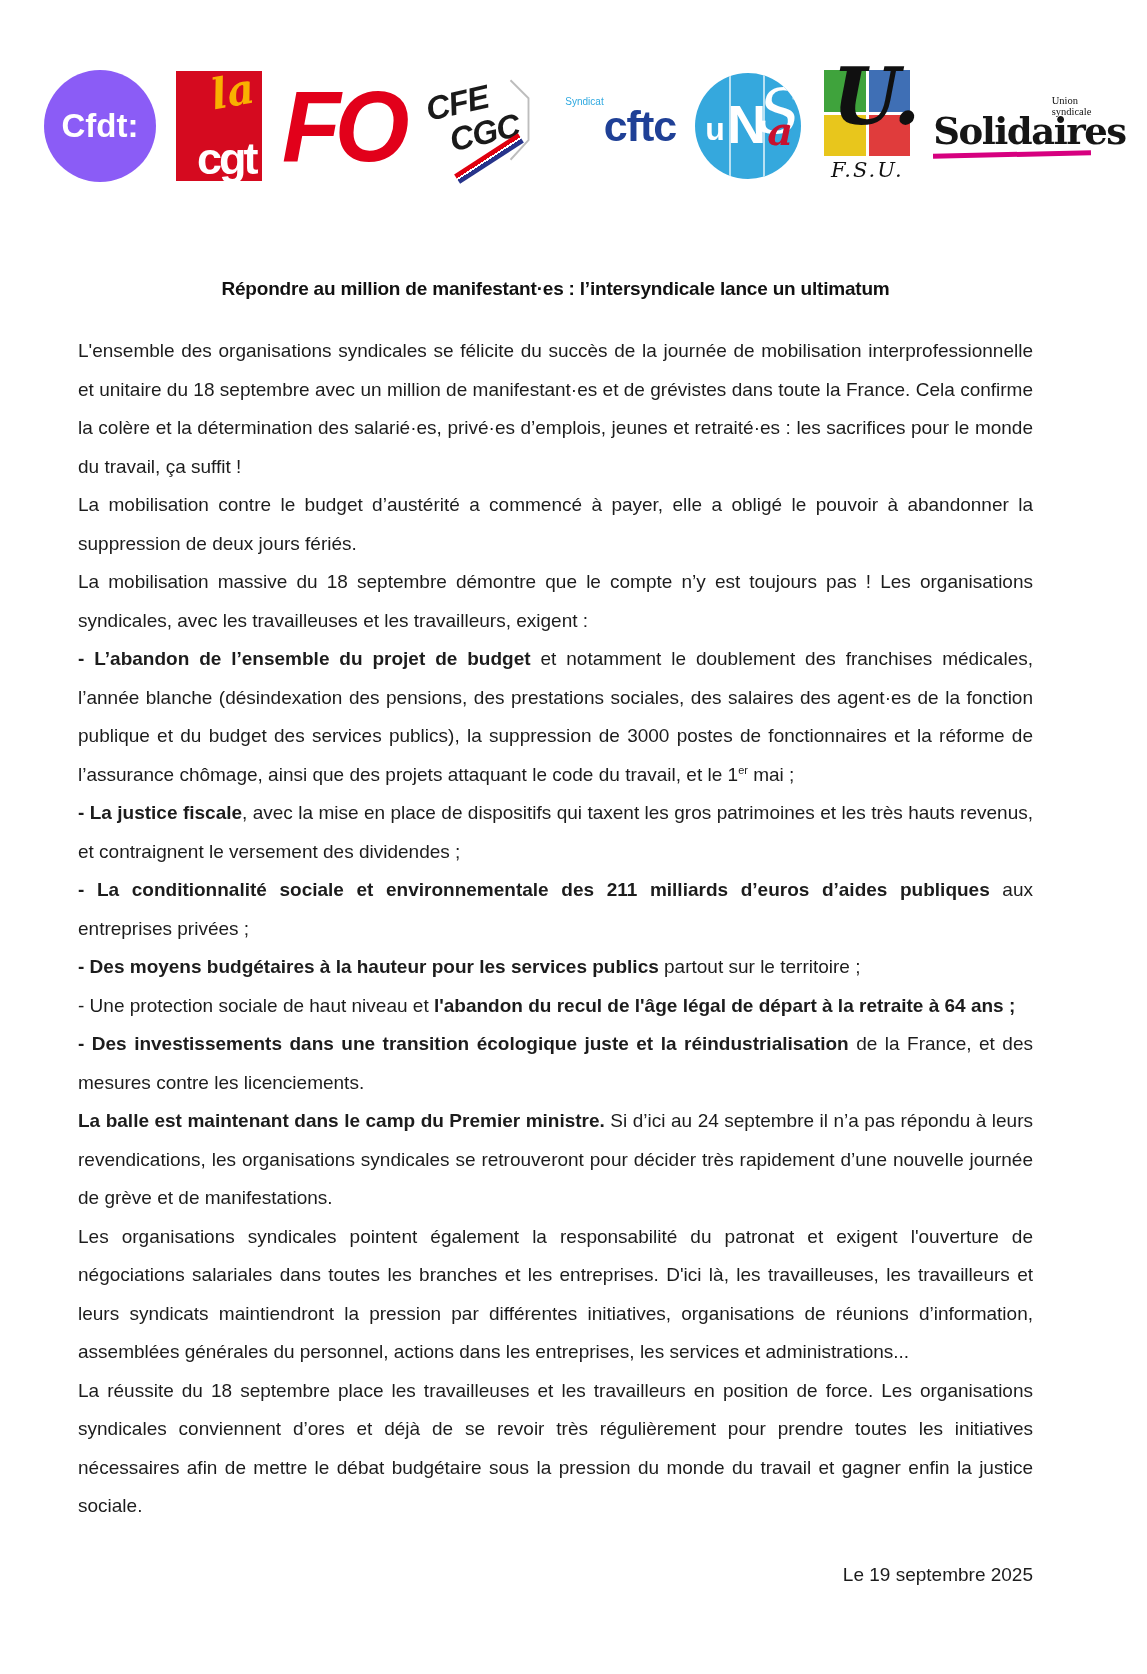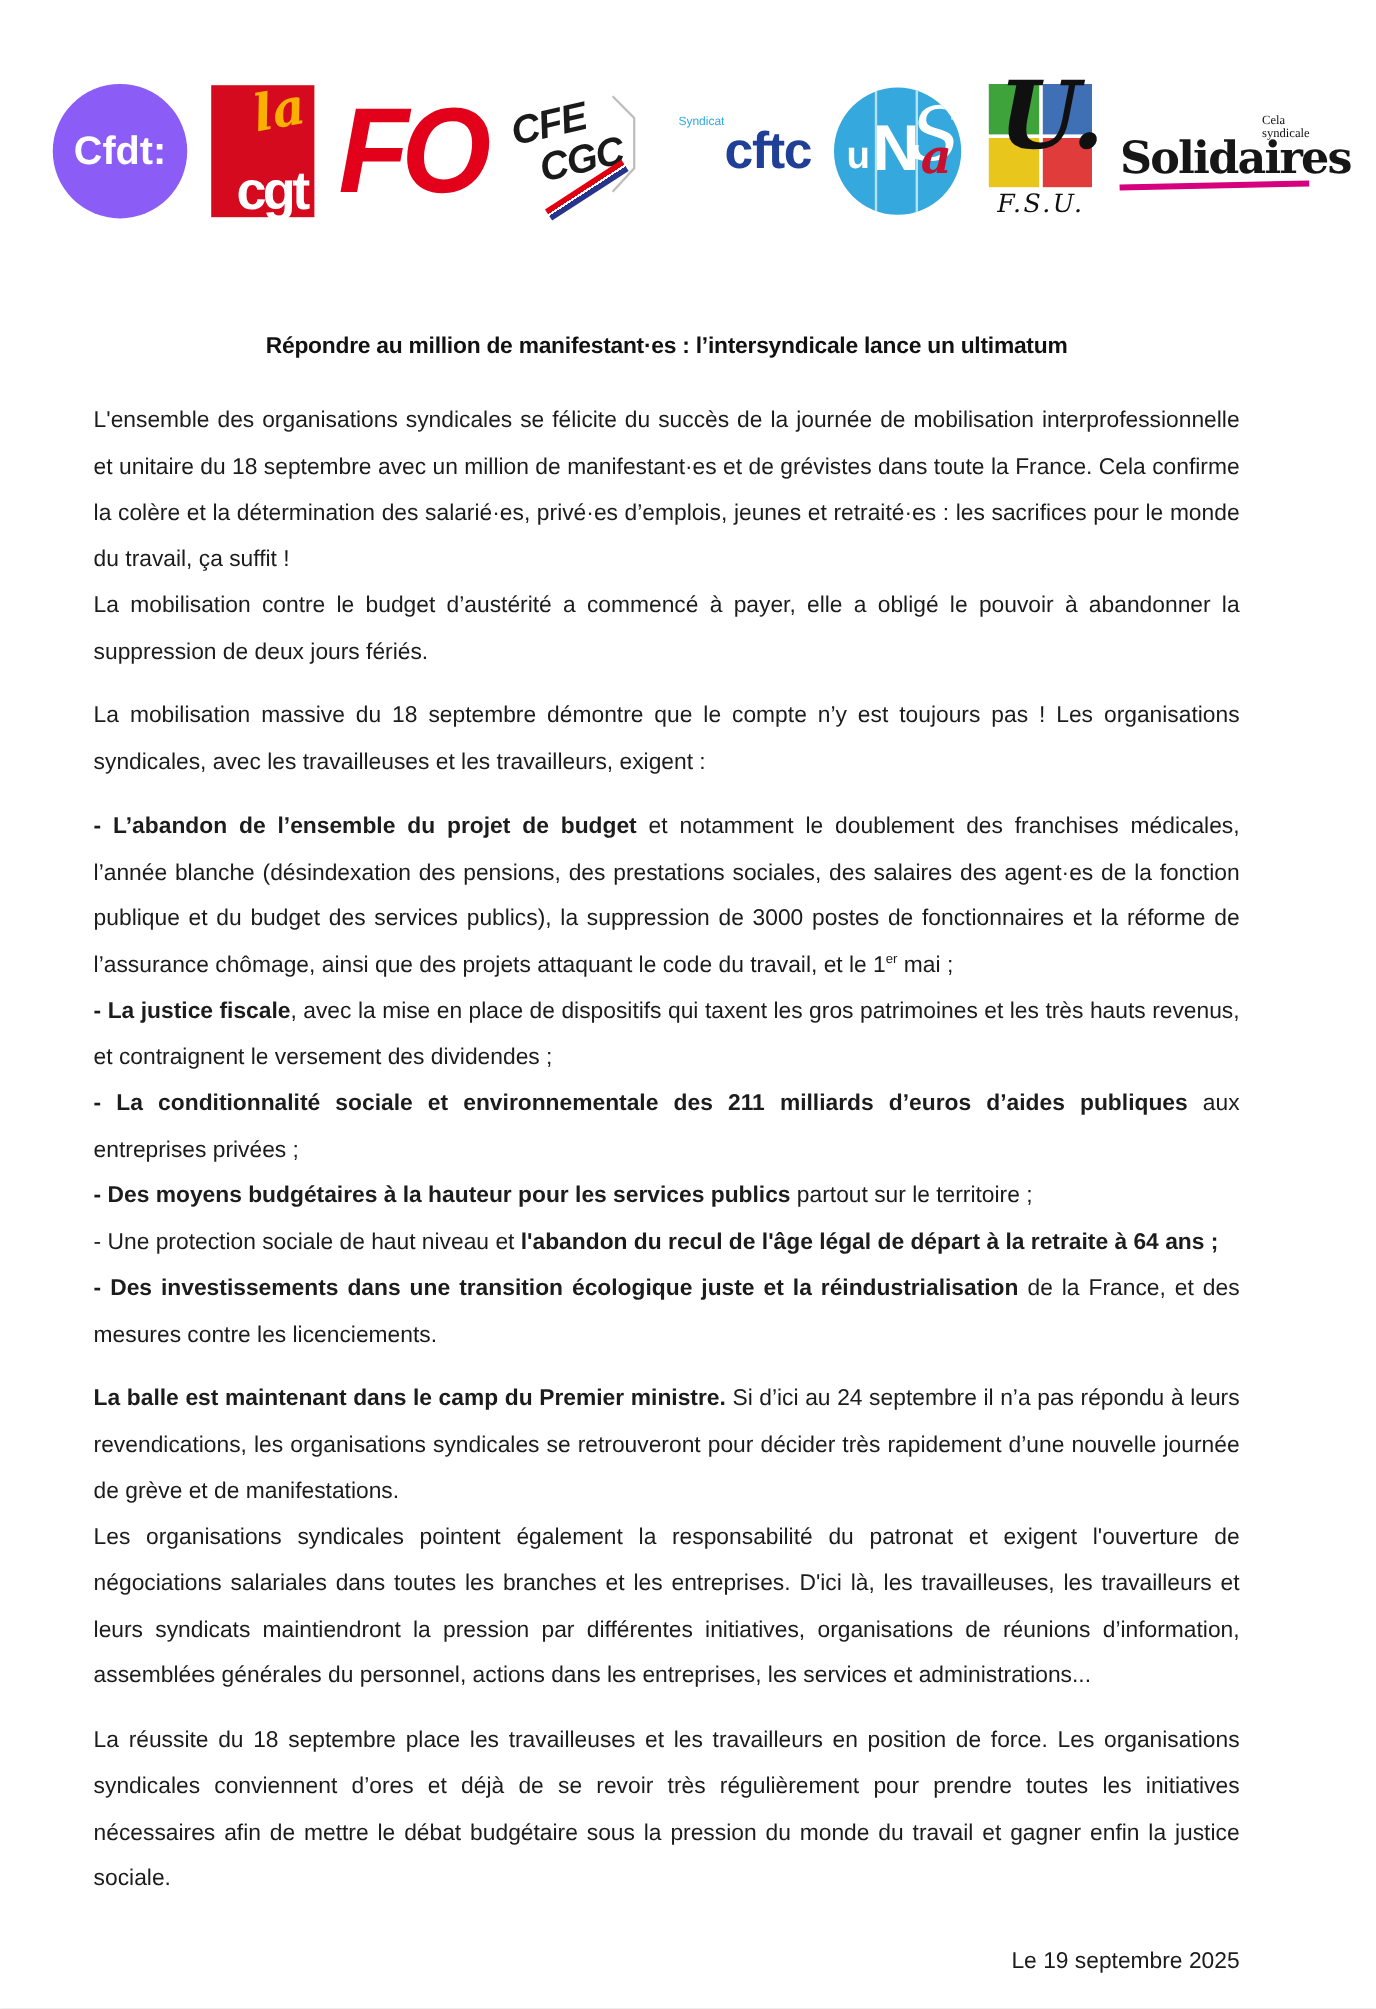--- a/index.html
+++ b/index.html
@@ -96,21 +96,21 @@
   
   .doc{width:955px;margin:0 0 0 78px;}
   .title{
     margin:82px 0 32px;text-align:center;
     font-size:19px;font-weight:bold;color:#111;letter-spacing:-.2px;
   }
   .para{
     margin:0;text-align:justify;
     font-size:19px;line-height:38.5px;color:#1c1c1c;
   }
-  .para.gap{margin-top:15px;}
+  .para.gap{}
   .b{font-weight:bold;}
   sup.sup{font-size:11px;line-height:0;vertical-align:super;}
   .date{margin:30px 0 0;text-align:right;font-size:19px;line-height:38.5px;color:#1c1c1c;}
 </style>
 </head>
 <body>
 
 <div class="page">
 
   <header class="logos">
@@ -161,21 +161,21 @@
           <i class="q tr"></i>
           <i class="q bl"></i>
           <i class="q br"></i>
         <span class="fsu-u">U.</span>
       </div>
       <span class="fsu-cap">F.S.U.</span>
     </div>
 
     <div class="lg sol">
       <span class="union">
-          <span>Cela</span>
+          <span>Union</span>
           <span>syndicale</span>
         </span>
       <span class="sol-t">Solidaires</span>
       <i class="sol-bar"></i>
     </div>
 
   </header>
 
   <main class="doc">
 

